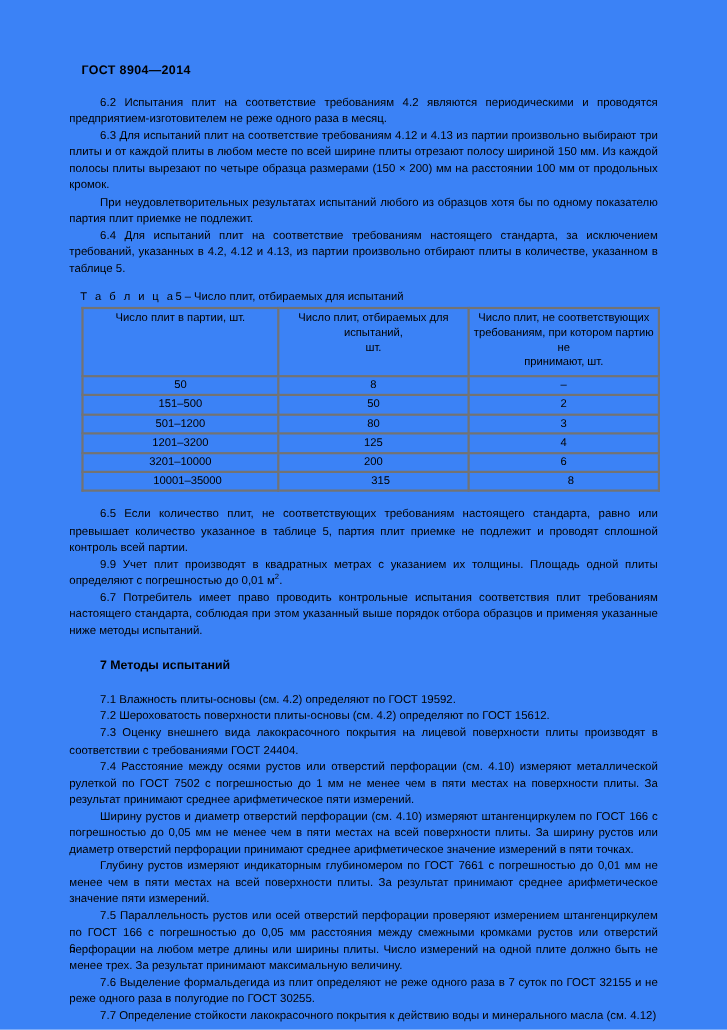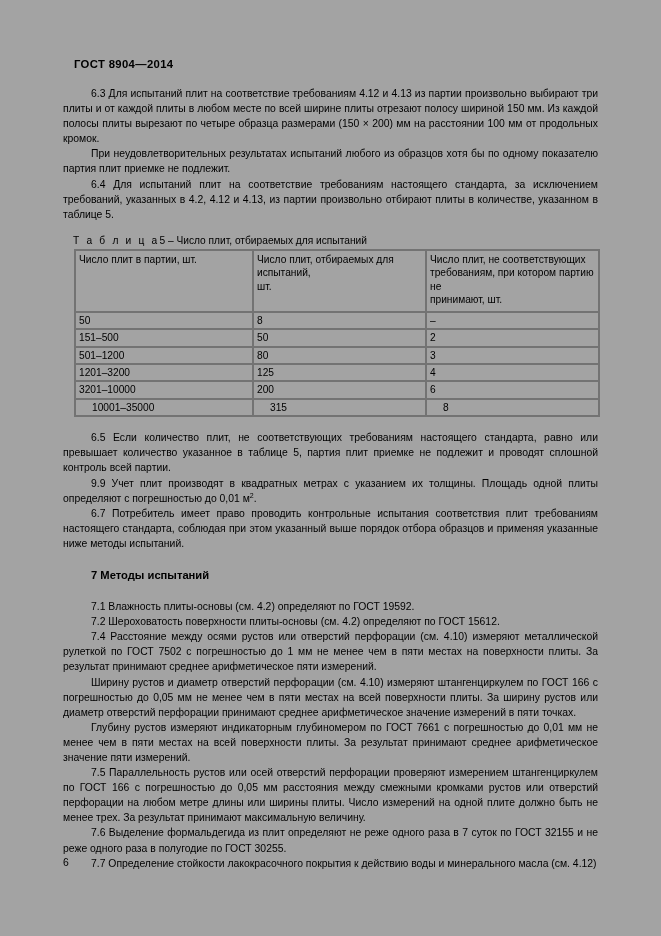--- a/index.html
+++ b/index.html
@@ -13,21 +13,21 @@
     font-family: "Liberation Sans", sans-serif;
     color: #000000;
     position: relative;
     overflow: hidden;
   }
   .page {
     position: absolute;
     left: 0; top: 0;
     width: 661px;
     height: 936px;
-    background: #a3a3a3;
+    background: #3b82f6;
   }
   .header {
     position: absolute;
     left: 74px;
     top: 58px;
     font-size: 11.3px;
     font-weight: bold;
     letter-spacing: 0.35px;
   }
   .content {
@@ -58,21 +58,21 @@
   table.gost {
     border-collapse: collapse;
     width: 524px;
     margin-left: 11px;
     table-layout: fixed;
   }
   table.gost td, table.gost th {
     border: 2px solid #737373;
     font-size: 10.2px;
     font-weight: normal;
-    text-align: left;
+    text-align: center;
     vertical-align: top;
     padding: 2px 3px 2px 3px;
     line-height: 13.4px;
   }
   table.gost thead th {
     height: 56px;
   }
   table.gost tbody td {
     height: 12px;
     padding: 1px 3px 1px 3px;
@@ -104,20 +104,21 @@
 </style>
 </head>
 <body>
 
 <div class="page">
 
   <div class="header">ГОСТ 8904—2014</div>
 
   <div class="content">
 
+    <p class="body-par">6.2 Испытания плит на соответствие требованиям 4.2 являются периодическими и проводятся предприятием-изготовителем не реже одного раза в месяц.</p>
     <p class="body-par">6.3 Для испытаний плит на соответствие требованиям 4.12 и 4.13 из партии произвольно выбирают три плиты и от каждой плиты в любом месте по всей ширине плиты отрезают полосу шириной 150 мм. Из каждой полосы плиты вырезают по четыре образца размерами (150 × 200) мм на расстоянии 100 мм от продольных кромок.</p>
     <p class="body-par">При неудовлетворительных результатах испытаний любого из образцов хотя бы по одному показателю партия плит приемке не подлежит.</p>
     <p class="body-par">6.4 Для испытаний плит на соответствие требованиям настоящего стандарта, за исключением требований, указанных в 4.2, 4.12 и 4.13, из партии произвольно отбирают плиты в количестве, указанном в таблице 5.</p>
 
     <div class="gap-md"></div>
 
     <div class="table-caption">
       <span class="sp-caption">Т а б л и ц а</span><span>5</span><span> – Число плит, отбираемых для испытаний</span>
     </div>
 
@@ -183,20 +184,21 @@
     <p class="body-par">6.7 Потребитель имеет право проводить контрольные испытания соответствия плит требованиям настоящего стандарта, соблюдая при этом указанный выше порядок отбора образцов и применяя указанные ниже методы испытаний.</p>
 
     <div class="gap-lg"></div>
 
     <h2 class="section-title">7 Методы испытаний</h2>
 
     <div class="gap-lg"></div>
 
     <p class="body-par">7.1 Влажность плиты-основы (см. 4.2) определяют по ГОСТ 19592.</p>
     <p class="body-par">7.2 Шероховатость поверхности плиты-основы (см. 4.2) определяют по ГОСТ 15612.</p>
+    <p class="body-par">7.3 Оценку внешнего вида лакокрасочного покрытия на лицевой поверхности плиты производят в соответствии с требованиями ГОСТ 24404.</p>
     <p class="body-par">7.4 Расстояние между осями рустов или отверстий перфорации (см. 4.10) измеряют металлической рулеткой по ГОСТ 7502 с погрешностью до 1 мм не менее чем в пяти местах на поверхности плиты. За результат принимают среднее арифметическое пяти измерений.</p>
     <p class="body-par">Ширину рустов и диаметр отверстий перфорации (см. 4.10) измеряют штангенциркулем по ГОСТ 166 с погрешностью до 0,05 мм не менее чем в пяти местах на всей поверхности плиты. За ширину рустов или диаметр отверстий перфорации принимают среднее арифметическое значение измерений в пяти точках.</p>
     <p class="body-par">Глубину рустов измеряют индикаторным глубиномером по ГОСТ 7661 с погрешностью до 0,01 мм не менее чем в пяти местах на всей поверхности плиты. За результат принимают среднее арифметическое значение пяти измерений.</p>
     <p class="body-par">7.5 Параллельность рустов или осей отверстий перфорации проверяют измерением штангенциркулем по ГОСТ 166 с погрешностью до 0,05 мм расстояния между смежными кромками рустов или отверстий перфорации на любом метре длины или ширины плиты. Число измерений на одной плите должно быть не менее трех. За результат принимают максимальную величину.</p>
     <p class="body-par">7.6 Выделение формальдегида из плит определяют не реже одного раза в 7 суток по ГОСТ 32155 и не реже одного раза в полугодие по ГОСТ 30255.</p>
     <p class="body-par">7.7 Определение стойкости лакокрасочного покрытия к действию воды и минерального масла (см. 4.12)</p>
 
   </div>
 
   <div class="pagenum">6</div>

